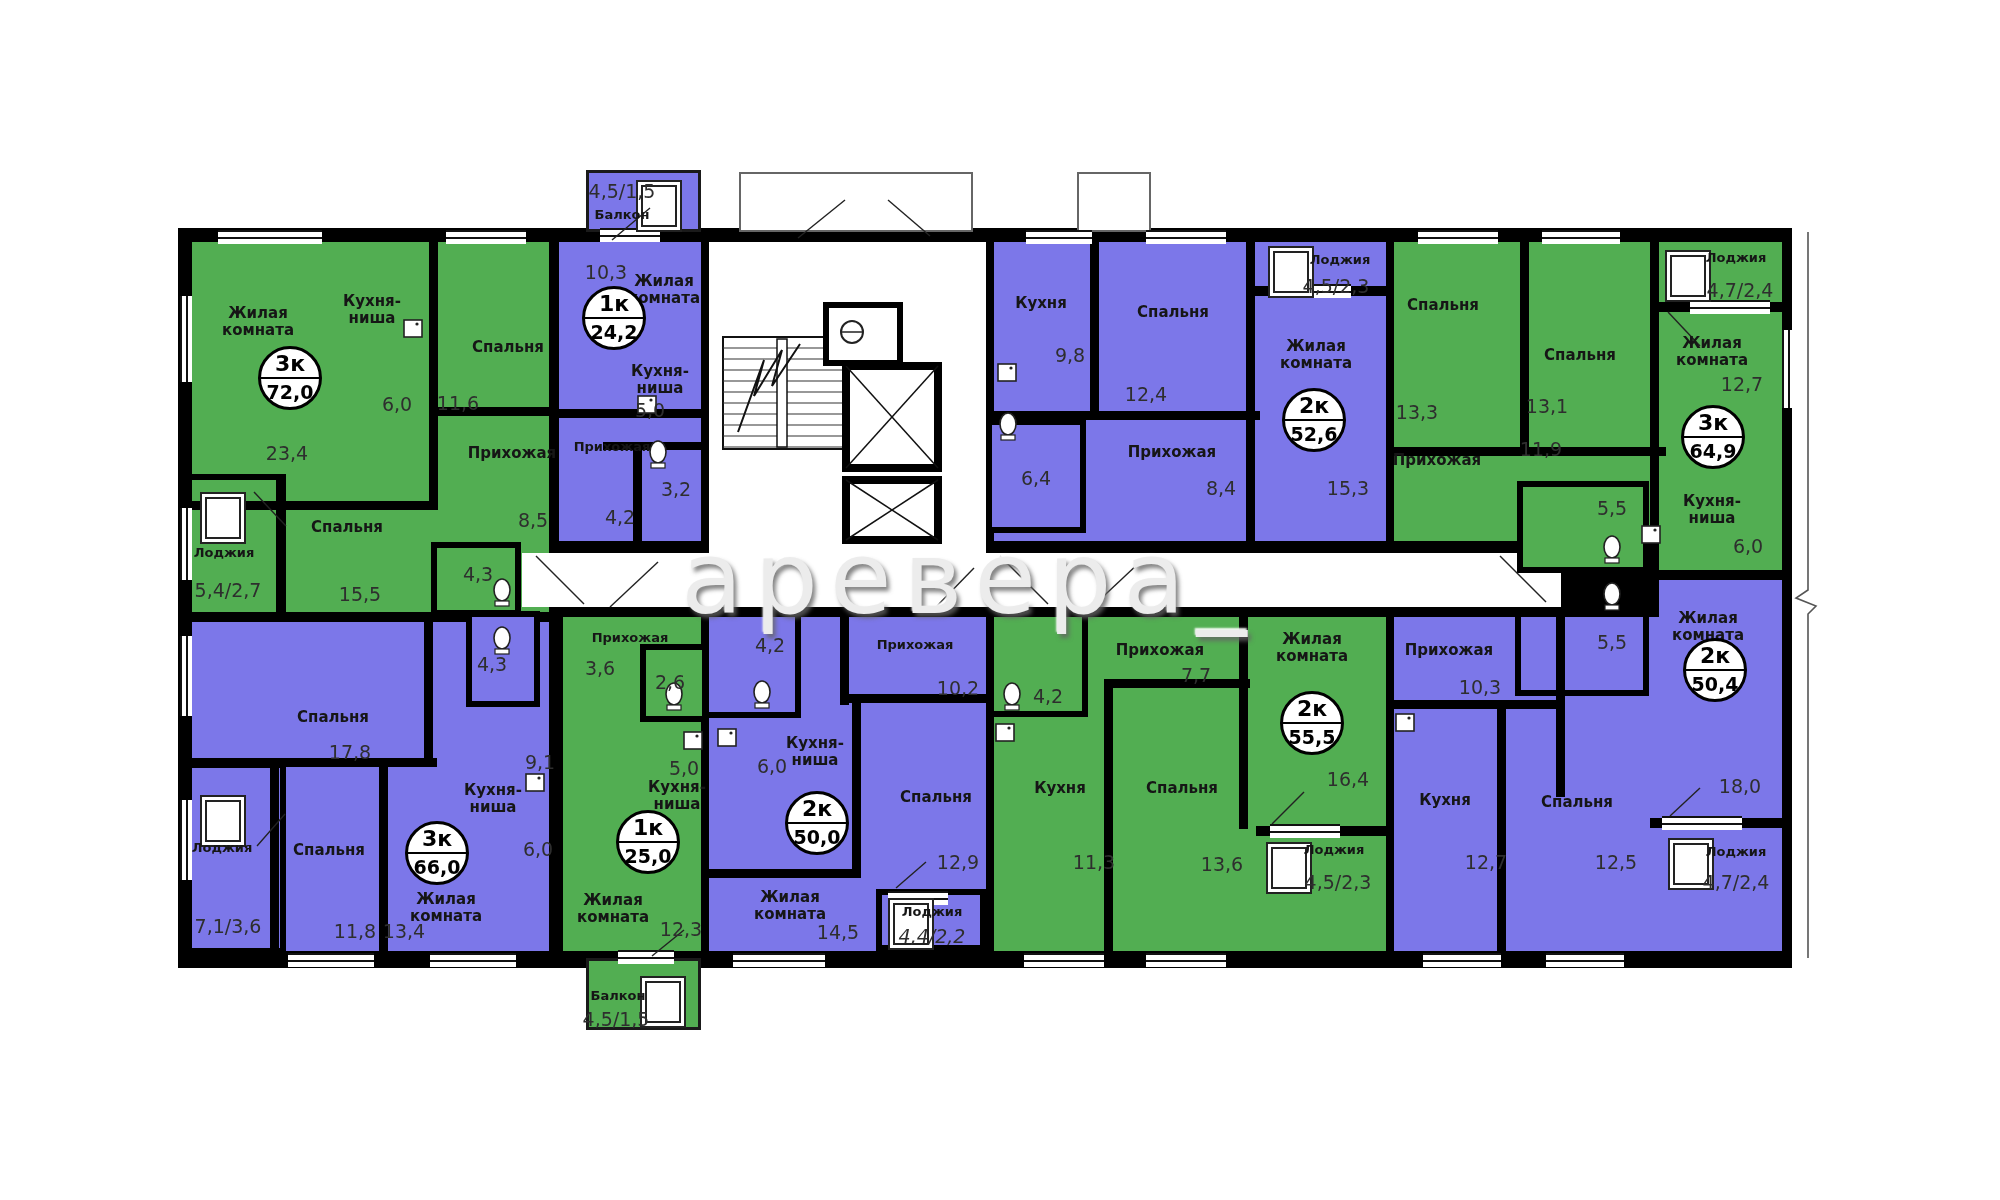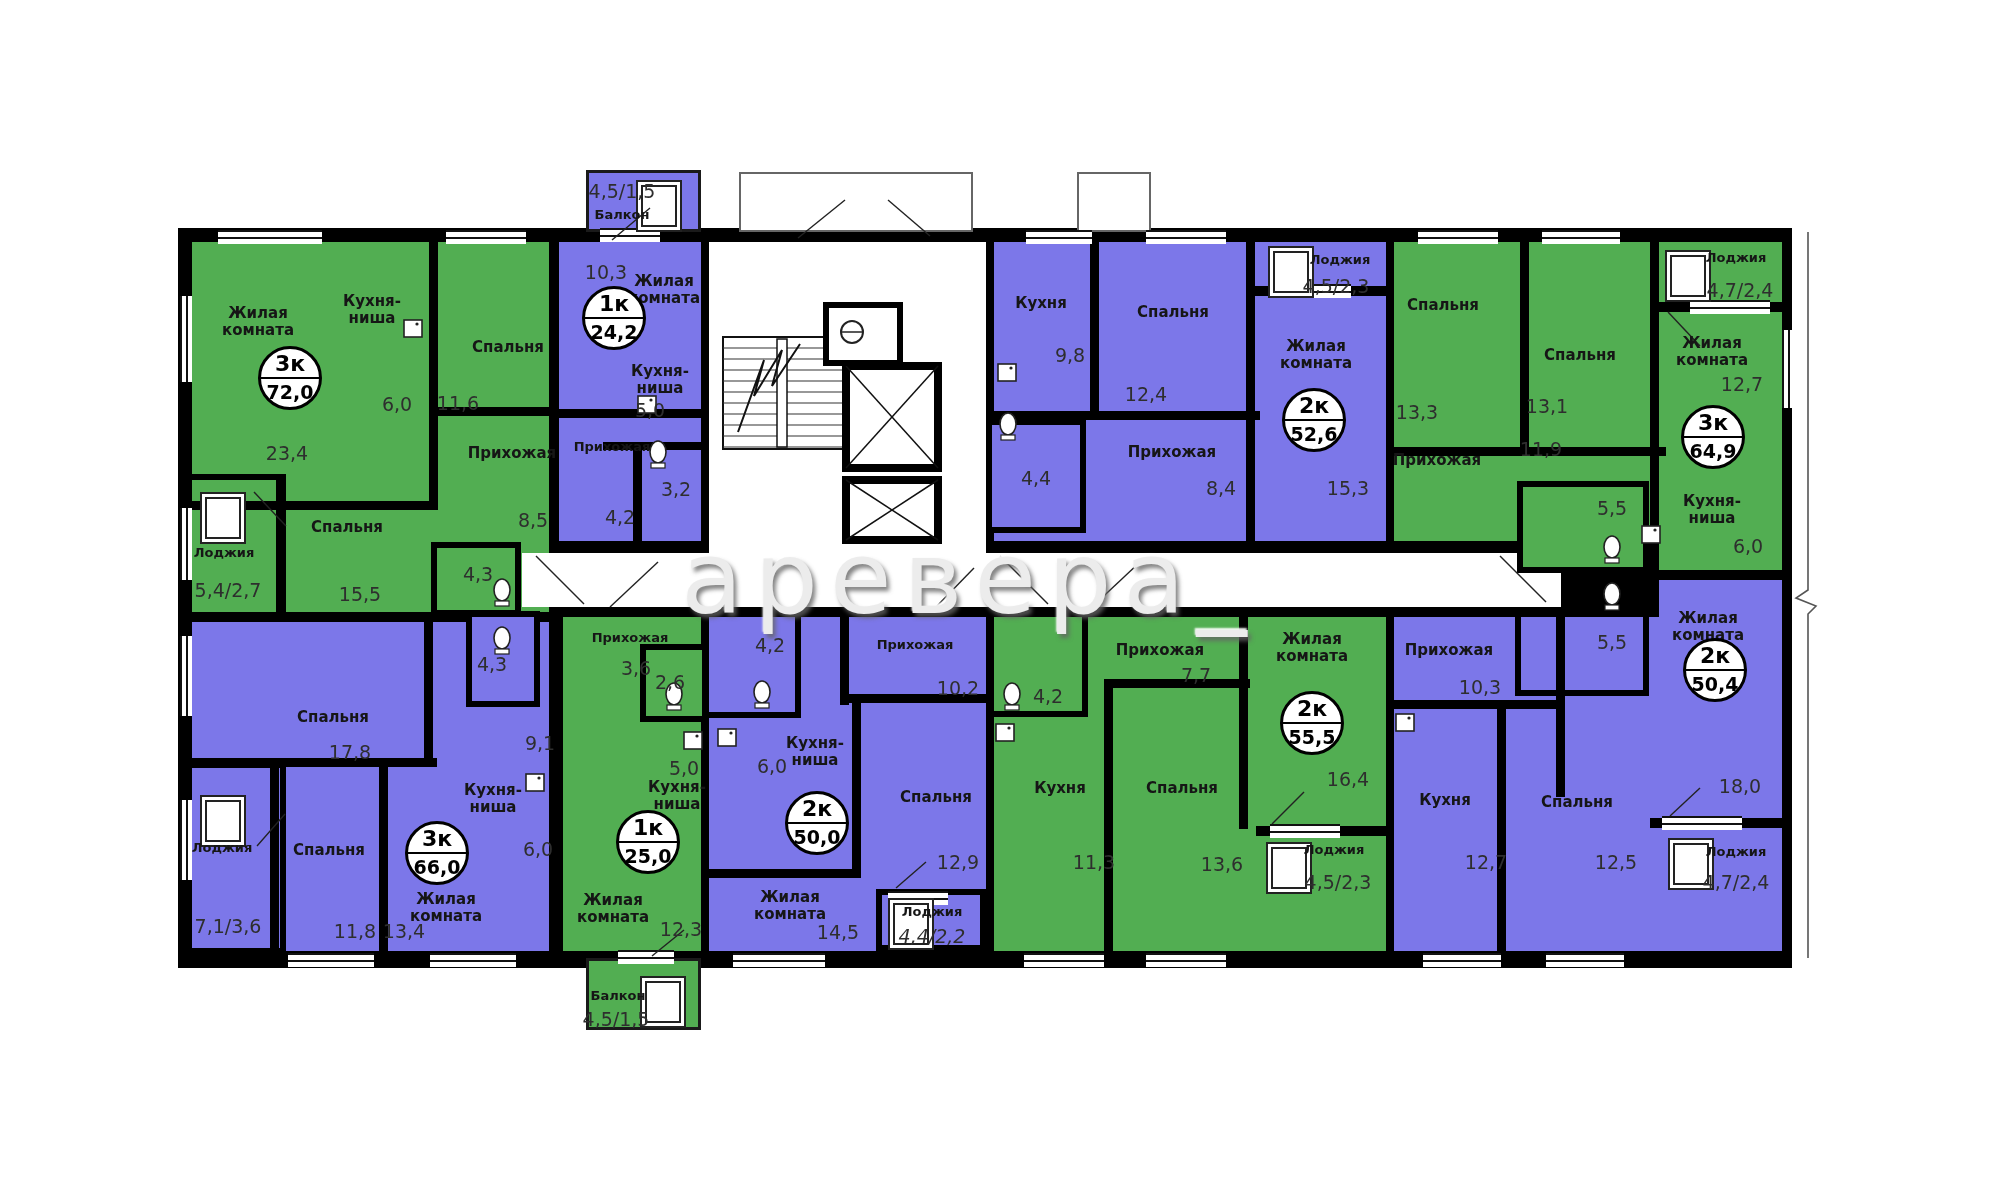--- a/index.html
+++ b/index.html
@@ -248,21 +248,21 @@
       <span class="room-area" style="left: 676px; top: 489px;">3,2</span>
       <span class="room-name" style="left: 1041px; top: 303px;">Кухня</span>
       <span class="room-area" style="left: 1070px; top: 355px;">9,8</span>
       <span class="room-name" style="left: 1173px; top: 312px;">Спальня</span>
       <span class="room-area" style="left: 1146px; top: 394px;">12,4</span>
       <span class="room-name" style="left: 1316px; top: 355px;">Жилая
 комната</span>
       <span class="room-area" style="left: 1348px; top: 488px;">15,3</span>
       <span class="room-name" style="left: 1172px; top: 452px;">Прихожая</span>
       <span class="room-area" style="left: 1221px; top: 488px;">8,4</span>
-      <span class="room-area" style="left: 1036px; top: 478px;">4,4</span>
+      <span class="room-area" style="left: 1036px; top: 478px;">6,4</span>
       <span class="room-name small" style="left: 1340px; top: 260px;">Лоджия</span>
       <span class="room-area" style="left: 1336px; top: 286px;">4,5/2,3</span>
       <span class="room-name" style="left: 1443px; top: 305px;">Спальня</span>
       <span class="room-area" style="left: 1417px; top: 412px;">13,3</span>
       <span class="room-name" style="left: 1580px; top: 355px;">Спальня</span>
       <span class="room-area" style="left: 1547px; top: 406px;">13,1</span>
       <span class="room-name" style="left: 1712px; top: 352px;">Жилая
 комната</span>
       <span class="room-area" style="left: 1742px; top: 384px;">12,7</span>
       <span class="room-name" style="left: 1437px; top: 460px;">Прихожая</span>
@@ -304,34 +304,34 @@
 ниша</span>
       <span class="room-area" style="left: 772px; top: 766px;">6,0</span>
       <span class="room-name" style="left: 936px; top: 797px;">Спальня</span>
       <span class="room-area" style="left: 958px; top: 862px;">12,9</span>
       <span class="room-name" style="left: 790px; top: 906px;">Жилая
 комната</span>
       <span class="room-area" style="left: 838px; top: 932px;">14,5</span>
       <span class="room-name small" style="left: 932px; top: 912px;">Лоджия</span>
       <span class="room-area" style="left: 932px; top: 936px; font-style: italic;">4,4/2,2</span>
       <span class="room-name small" style="left: 630px; top: 638px;">Прихожая</span>
-      <span class="room-area" style="left: 636px; top: 668px;">3,6</span>
+      <span class="room-area" style="left: 600px; top: 668px;">3,6</span>
       <span class="room-area" style="left: 670px; top: 682px;">2,6</span>
       <span class="room-name" style="left: 677px; top: 796px;">Кухня-
 ниша</span>
       <span class="room-area" style="left: 684px; top: 768px;">5,0</span>
       <span class="room-name" style="left: 613px; top: 909px;">Жилая
 комната</span>
       <span class="room-area" style="left: 681px; top: 929px;">12,3</span>
       <span class="room-name small" style="left: 618px; top: 996px;">Балкон</span>
       <span class="room-area" style="left: 616px; top: 1019px;">4,5/1,5</span>
       <span class="room-name" style="left: 333px; top: 717px;">Спальня</span>
       <span class="room-area" style="left: 350px; top: 752px;">17,8</span>
       <span class="room-area" style="left: 492px; top: 664px;">4,3</span>
-      <span class="room-area" style="left: 540px; top: 743px;">9,1</span>
+      <span class="room-area" style="left: 540px; top: 762px;">9,1</span>
       <span class="room-name" style="left: 493px; top: 799px;">Кухня-
 ниша</span>
       <span class="room-area" style="left: 538px; top: 849px;">6,0</span>
       <span class="room-name" style="left: 329px; top: 850px;">Спальня</span>
       <span class="room-area" style="left: 355px; top: 931px; text-align: center;">11,8</span>
       <span class="room-name" style="left: 446px; top: 908px;">Жилая
 комната</span>
       <span class="room-area" style="left: 404px; top: 931px;">13,4</span>
       <span class="room-name small" style="left: 222px; top: 848px;">Лоджия</span>
       <span class="room-area" style="left: 228px; top: 926px;">7,1/3,6</span>

